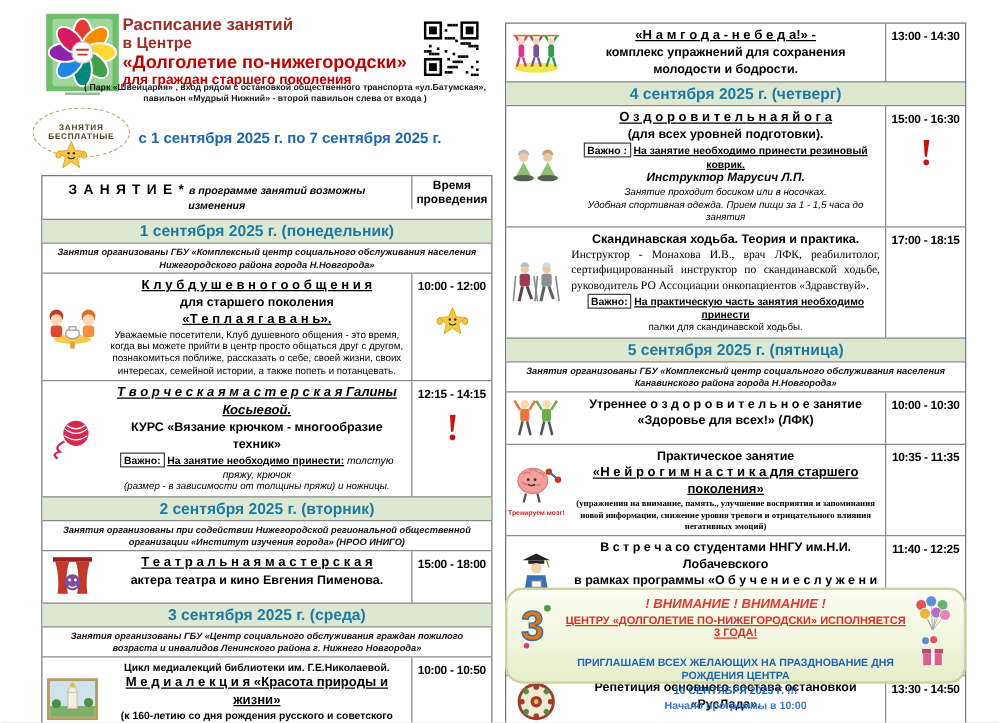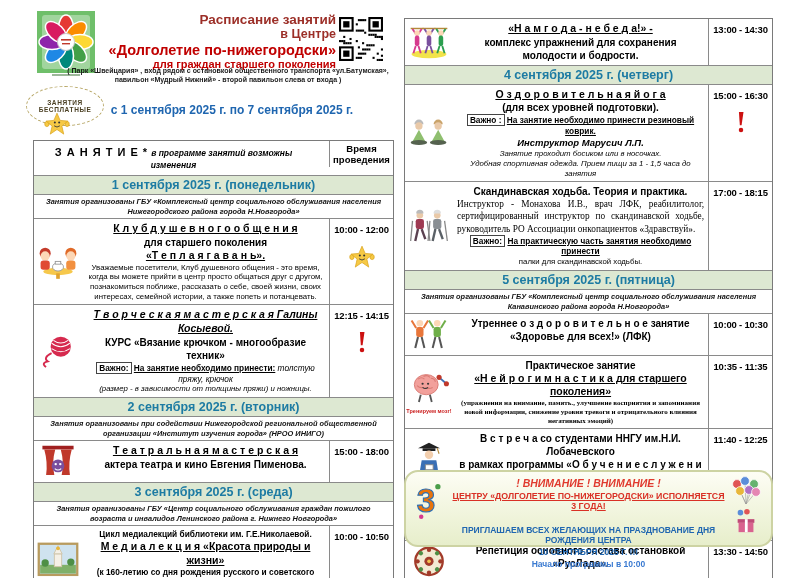--- a/index.html
+++ b/index.html
@@ -2,21 +2,21 @@
 <html><head>
 <meta charset="utf-8">
 <style>
   * { margin:0; padding:0; box-sizing:border-box; }
   body { font-family:"Liberation Sans", sans-serif; background:#e8e8e8; }
   .page { position:relative; width:800px; height:578px; background:#ffffff; overflow:hidden;
           box-shadow:0 0 4px rgba(0,0,0,.25); }
 
   
   .logo { position:absolute; left:36px; top:10px; width:60px; height:68px; }
-  .titles { position:absolute; left:98px; top:12px; width:238px; text-align:right; }
+  .titles { position:absolute; left:98px; top:12px; width:238px; text-align:left; }
   .t1 { font-size:13.5px; font-weight:bold; color:#9c2f28; }
   .t2 { font-size:12.5px; font-weight:bold; color:#9c2f28; }
   .t3 { font-size:14.5px; font-weight:bold; color:#c00000; margin-top:1px; }
   .t4 { font-size:11px;   font-weight:bold; color:#c00000; }
   .location { position:absolute; left:62px; top:66px; width:332px; text-align:center;
               font-size:7px; font-weight:bold; color:#1a1a1a; line-height:1.35; }
   .qr { position:absolute; left:337px; top:15px; width:48px; height:48px; background:#fff; padding:2px; }
   .free-badge { position:absolute; left:26px; top:86px; width:78px; height:40px;
                 border:1.5px dashed #b9a96a; border-radius:50%;
                 display:flex; flex-direction:column; align-items:center; justify-content:center;

